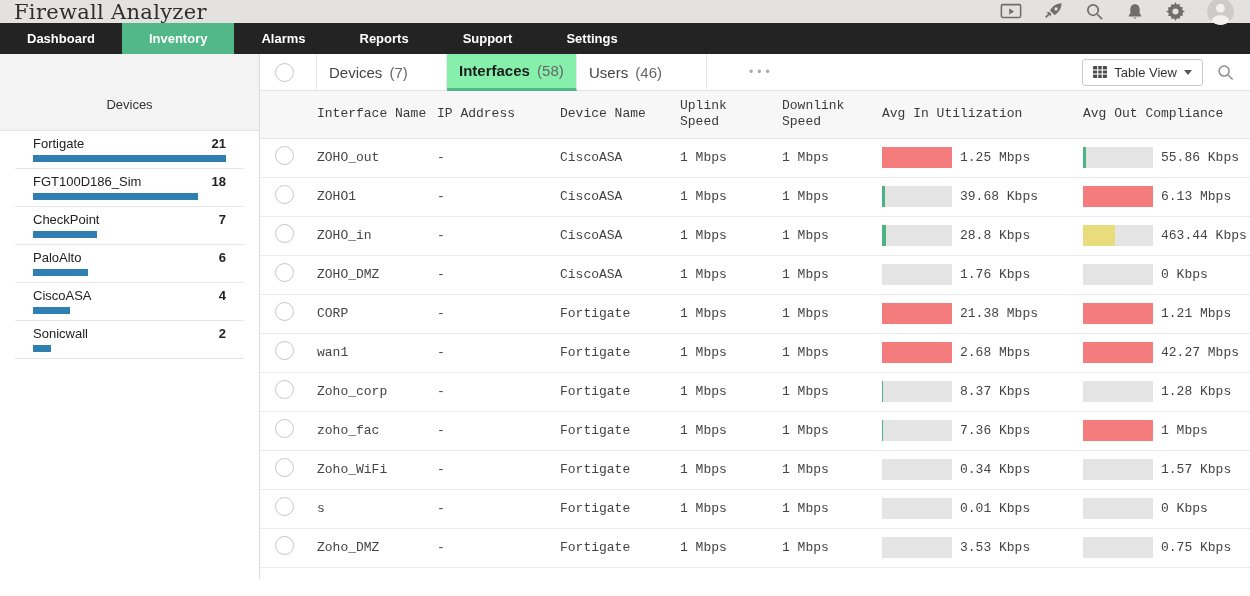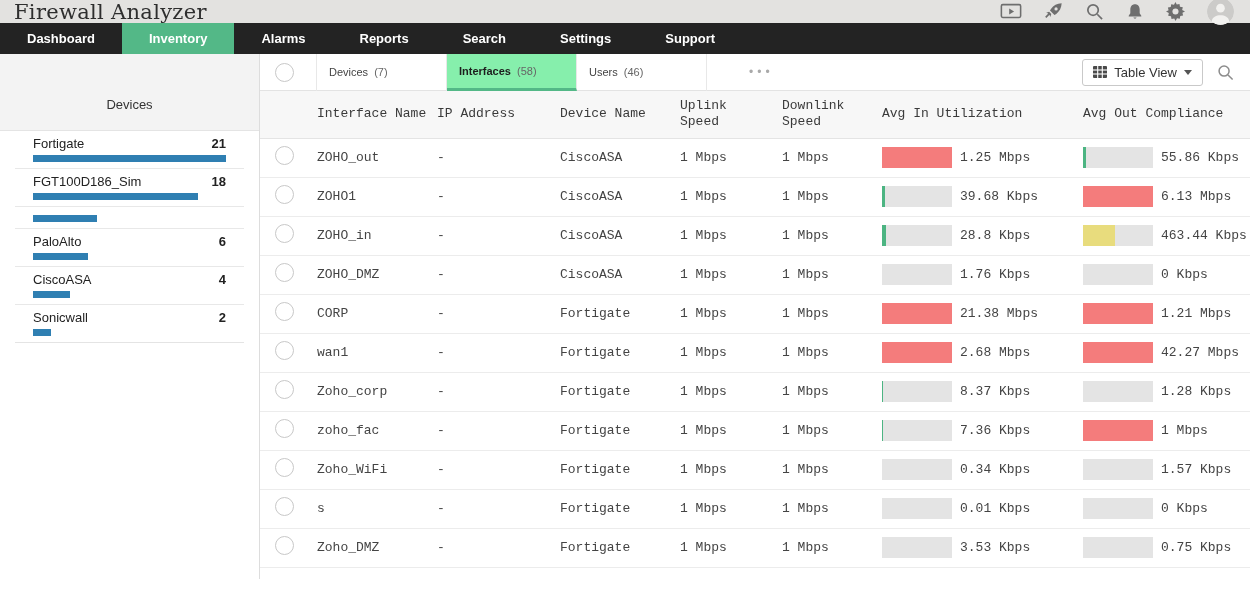--- a/index.html
+++ b/index.html
@@ -35,21 +35,21 @@
   .device-bar { height:7px; margin-top:3px; background:var(--blue,#2f7fb2); }
 
   
   .main { flex:1; display:flex; flex-direction:column; background:#fff; }
 
   
   .toolbar { height:37px; flex:0 0 37px; display:flex; align-items:center; border-bottom:1px solid #e3e3e3; background:#fff; }
   .radio { width:19px; height:19px; border:1px solid #c8c8c8; border-radius:50%; background:#fff; display:inline-block; cursor:pointer; }
   .toolbar .radio { margin-left:15px; }
   .tabs { display:flex; height:37px; margin-left:22px; border-left:1px solid #e8e8e8; }
-  .tab { height:37px; line-height:37px; padding:0 12px; border-right:1px solid #e8e8e8; font-size:11px; color:#555; cursor:pointer; min-width:130px; }
+  .tab { height:37px; line-height:37px; padding:0 12px; border-right:1px solid #e8e8e8; font-size:15px; color:#555; cursor:pointer; min-width:130px; }
   .tab .tab-label { color:#444; }
   .tab .tab-count { color:#666; margin-left:3px; }
   .tab.active { background:#86efac; border-bottom:3px solid var(--accent,#53b887); line-height:34px; }
   .tab.active .tab-label { font-weight:700; color:#1d1d1d; }
   .more-dots { margin-left:42px; color:#a9a9a9; font-size:12px; letter-spacing:4px; cursor:pointer; }
   .toolbar-spacer { flex:1; }
   .view-btn { height:27px; display:flex; align-items:center; gap:7px; border:1px solid #c9c9c9; border-radius:3px; background:#fff; padding:0 10px; font-size:13px; color:#333; cursor:pointer; }
   .caret { width:0; height:0; border-left:4px solid transparent; border-right:4px solid transparent; border-top:5px solid #555; display:inline-block; }
   .toolbar-search { margin:0 16px 0 14px; cursor:pointer; display:inline-flex; }
 
@@ -111,23 +111,22 @@
         </svg>
       </span>
     </div>
   </div>
 
   <div class="navbar">
       <div class="nav-item"><span>Dashboard</span></div>
       <div class="nav-item active"><span>Inventory</span></div>
       <div class="nav-item"><span>Alarms</span></div>
       <div class="nav-item"><span>Reports</span></div>
-      <div class="nav-item"><span>Search</span></div>
+      <div class="nav-item"><span>Support</span></div>
       <div class="nav-item"><span>Settings</span></div>
-      <div class="nav-item"><span>Support</span></div>
     </div>
 
   <div class="content">
 
     <div class="sidebar">
       <div class="sidebar-header">
         <span class="sidebar-title">Devices</span>
       </div>
       <div class="device-list">
           <div class="device-item">
@@ -138,20 +137,24 @@
     <div class="device-bar" style="width: 100%;"></div>
   </div>
           <div class="device-item">
     <div class="device-line">
       <span>FGT100D186_Sim</span>
       <span class="device-count">18</span>
     </div>
     <div class="device-bar" style="width: 85.7143%;"></div>
   </div>
           <div class="device-item">
+    <div class="device-line">
+      <span>CheckPoint</span>
+      <span class="device-count">7</span>
+    </div>
     <div class="device-bar" style="width: 33.3333%;"></div>
   </div>
           <div class="device-item">
     <div class="device-line">
       <span>PaloAlto</span>
       <span class="device-count">6</span>
     </div>
     <div class="device-bar" style="width: 28.5714%;"></div>
   </div>
           <div class="device-item">

